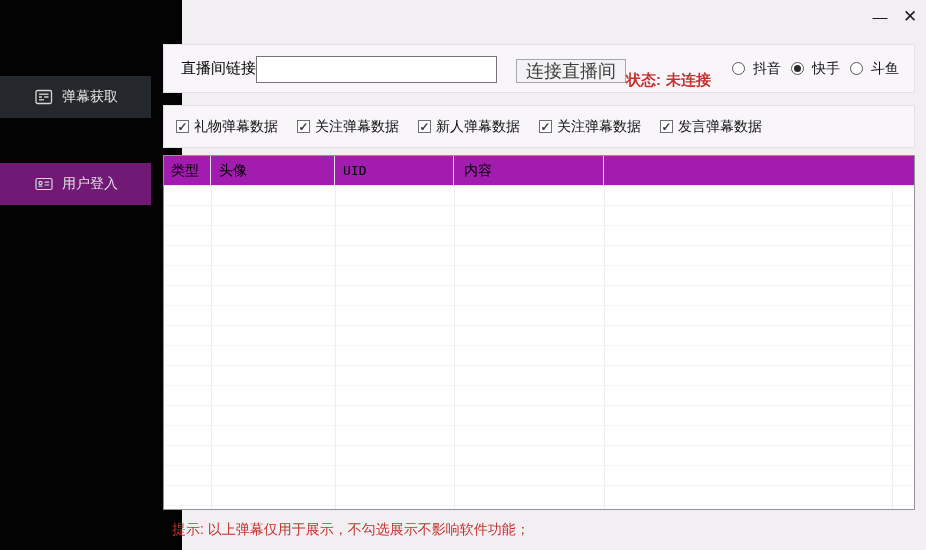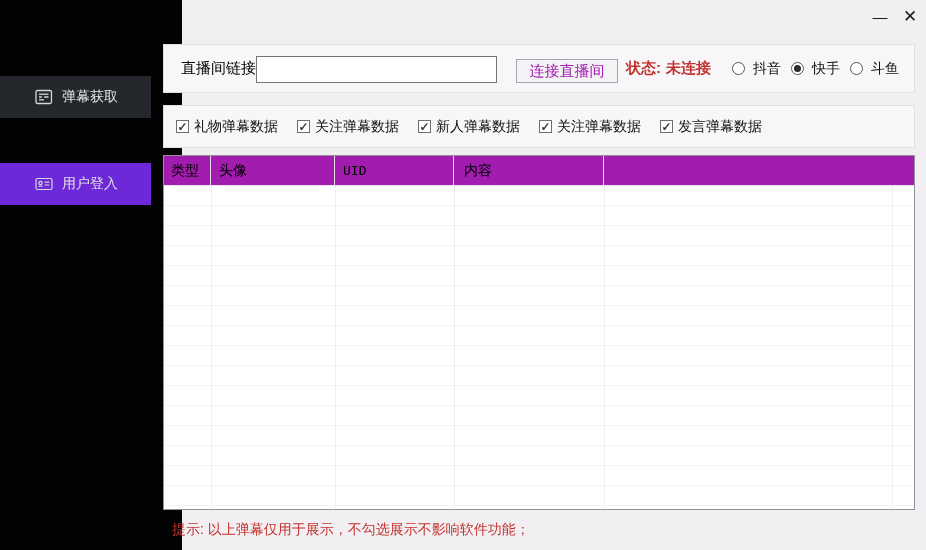--- a/index.html
+++ b/index.html
@@ -26,21 +26,21 @@
     background:#030303;
   }
   .side-item {
     position:absolute; left:0; width:151px; height:42px;
     background:#24272b;
     display:flex; align-items:center;
     padding-left:35px; gap:9px;
     color:#e3e3e3; font-size:14px;
     cursor:pointer;
   }
-  .side-item.alt { background:#6d28d9; }
+  .side-item.alt { background:#701a75; }
   .s-icon { width:18px; height:16px; display:flex; align-items:center; }
   .s-icon svg { display:block; }
 
   
   .panel {
     position:absolute; left:163px; width:752px;
     background:#f8f6f9;
     border:1px solid #e3e0e4;
   }
   .panel-link { top:44px; height:49px; }
@@ -50,27 +50,27 @@
     position:absolute; left:17px; top:0; height:100%;
     display:flex; align-items:center; font-size:15px; color:#000;
   }
   .link-input {
     position:absolute; left:92px; top:11px; width:241px; height:27px;
     border:1px solid #767476; background:#ffffff;
     font-size:14px; padding:0 6px; outline:none;
     font-family:"Liberation Sans", sans-serif;
   }
   .connect-btn {
-    position:absolute; left:352px; top:14px; width:102px; height:24px;
+    position:absolute; left:352px; top:14px; width:110px; height:24px;
     background:#f3f2f4; border:1px solid #a8a6aa;
-    font-size:15px; color:#a21caf; text-align:center; line-height:22px;
+    font-size:18px; color:#404040; text-align:center; line-height:22px;
     cursor:pointer;
   }
   .status {
-    position:absolute; left:462px; top:0; height:100%;
+    position:absolute; left:462px; top:12px; height:100%;
     display:flex; align-items:center; gap:5px;
     font-size:15px; font-weight:bold; color:#c1332e;
   }
   .platforms {
     position:absolute; right:15px; top:0; height:100%;
     display:flex; align-items:center; gap:10px;
   }
   .radio { display:flex; align-items:center; gap:8px; font-size:14px; cursor:pointer;justify-content:center; }
   .radio-circle {
     width:13px; height:13px; border:1px solid #58565a; border-radius:50%;

